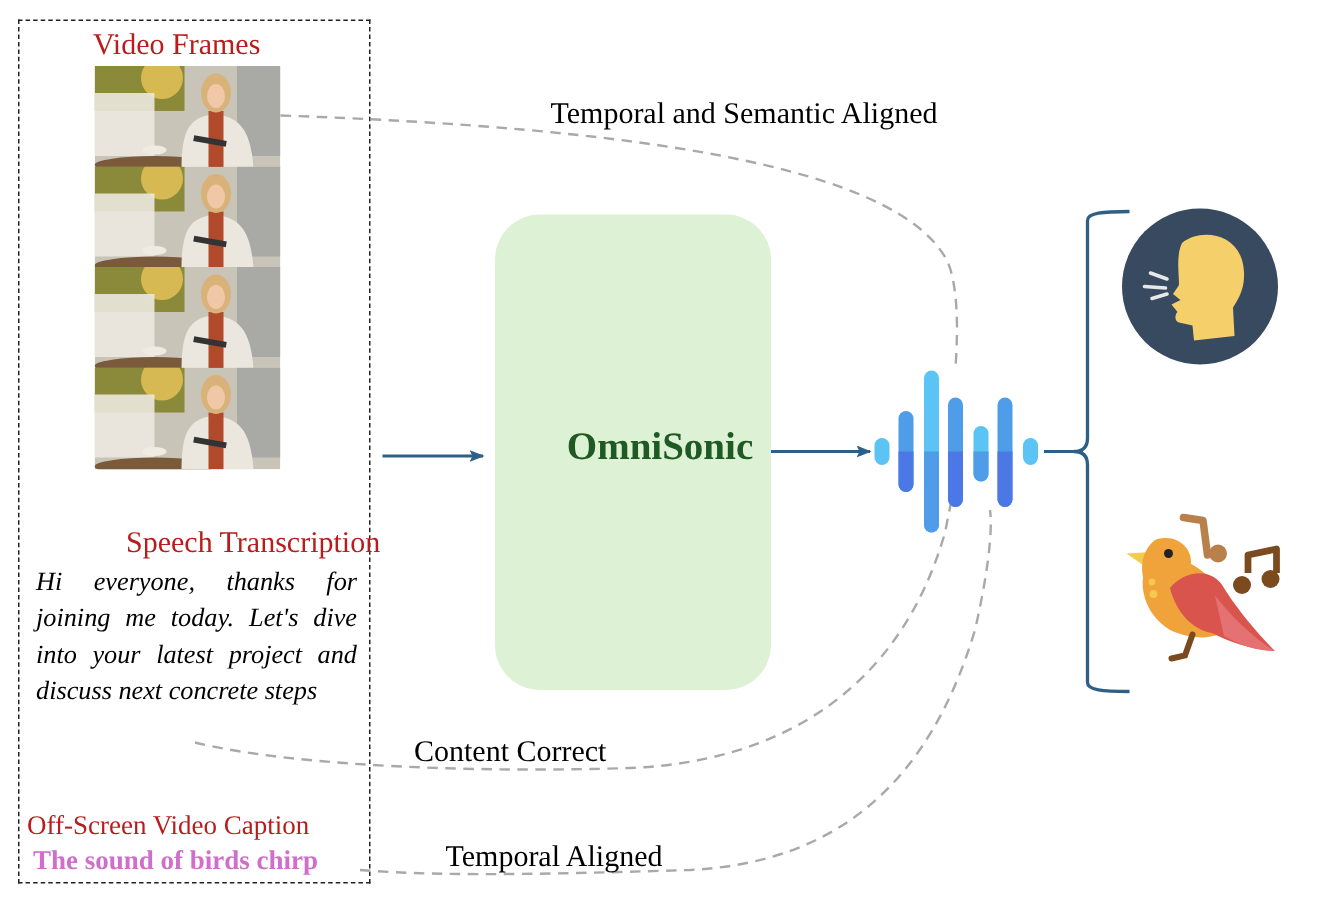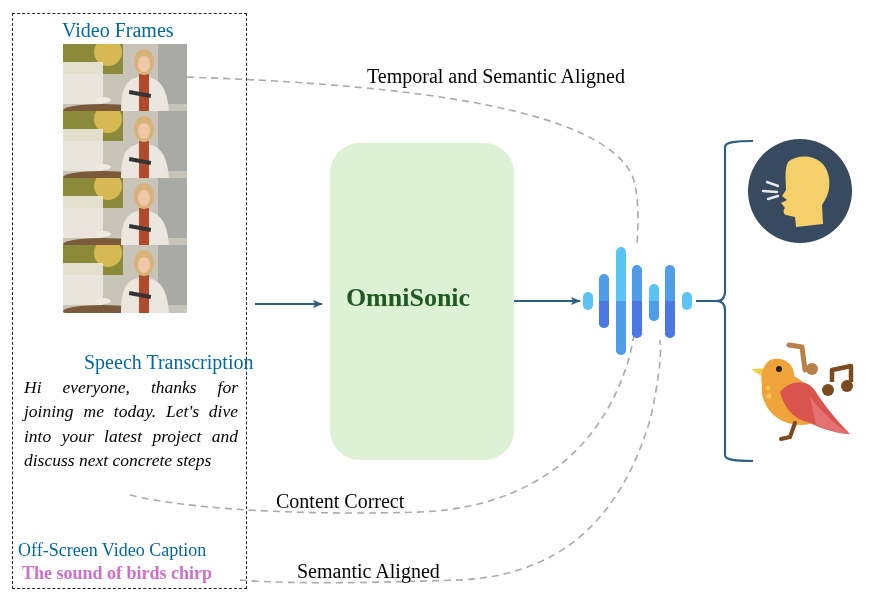--- a/index.html
+++ b/index.html
@@ -1,27 +1,27 @@
 <!DOCTYPE html>
 <html><head>
 <meta charset="utf-8">
 <style>
   html,body{margin:0;padding:0;background:#fff;}
   body{width:884px;height:610px;position:relative;overflow:hidden;font-family:"Liberation Serif","DejaVu Serif",serif;}
   .abs{position:absolute;}
   #input-box{left:12px;top:13px;width:235px;height:576px;border:1.5px dashed #222;box-sizing:border-box;}
-  .title{font-size:20px;color:#0369a1;white-space:nowrap;}
+  .title{font-size:20px;color:#b91c1c;white-space:nowrap;}
   #frames-title{left:62px;top:19px;}
   .frame{left:63px;width:124px;height:68px;overflow:hidden;}
   .transcript{left:24px;top:375px;width:214px;font-style:italic;font-size:17.5px;line-height:24.3px;color:#000000;text-align:justify;text-align-last:left;}
   #speech-title{left:36px;top:351px;margin-left:48px;}
   #caption-title{left:18px;top:540px;font-size:18px;}
   #caption-text{left:22px;top:563px;font-size:18px;font-weight:bold;color:#cf6fc9;white-space:nowrap;text-align:center;}
   #model-box{left:330px;top:143px;width:184px;height:317px;background:#ddf1d4;border-radius:30px;}
-  #model-label{left:316px;top:283px;width:184px;text-align:center;font-size:26px;font-weight:bold;color:#1f5a25;}
+  #model-label{left:348px;top:283px;width:184px;text-align:center;font-size:26px;font-weight:bold;color:#1f5a25;}
   .link-label{font-size:20px;color:#000;white-space:nowrap;text-align:center;}
   #lbl-temporal{left:367px;top:65px;}
   #lbl-content{left:276px;top:490px;}
   #lbl-semantic{left:297px;top:560px;}
   svg{position:absolute;left:0;top:0;}
 </style>
 </head>
 <body>
 
 <div id="input-box" class="abs"></div>
@@ -157,13 +157,13 @@
     <path d="M810,397 C820,410 835,425 850,434 C838,434 826,430 816,424 Z" fill="#e57272"></path>
     <circle cx="779" cy="369" r="3" fill="#222"></circle>
     <circle cx="768" cy="388" r="2.3" fill="#f6c850"></circle>
     <circle cx="769" cy="396" r="2.6" fill="#f6c850"></circle>
     <path d="M795,423 L790,437 L781,439" fill="none" stroke="#7b4a1f" stroke-width="4" stroke-linecap="round"></path>
   </g>
 </svg>
 
 <div id="lbl-temporal" class="abs link-label">Temporal and Semantic Aligned</div>
 <div id="lbl-content" class="abs link-label">Content Correct</div>
-<div id="lbl-semantic" class="abs link-label">Semantic Aligned</div>
+<div id="lbl-semantic" class="abs link-label">Temporal Aligned</div>
 
 </body></html>

